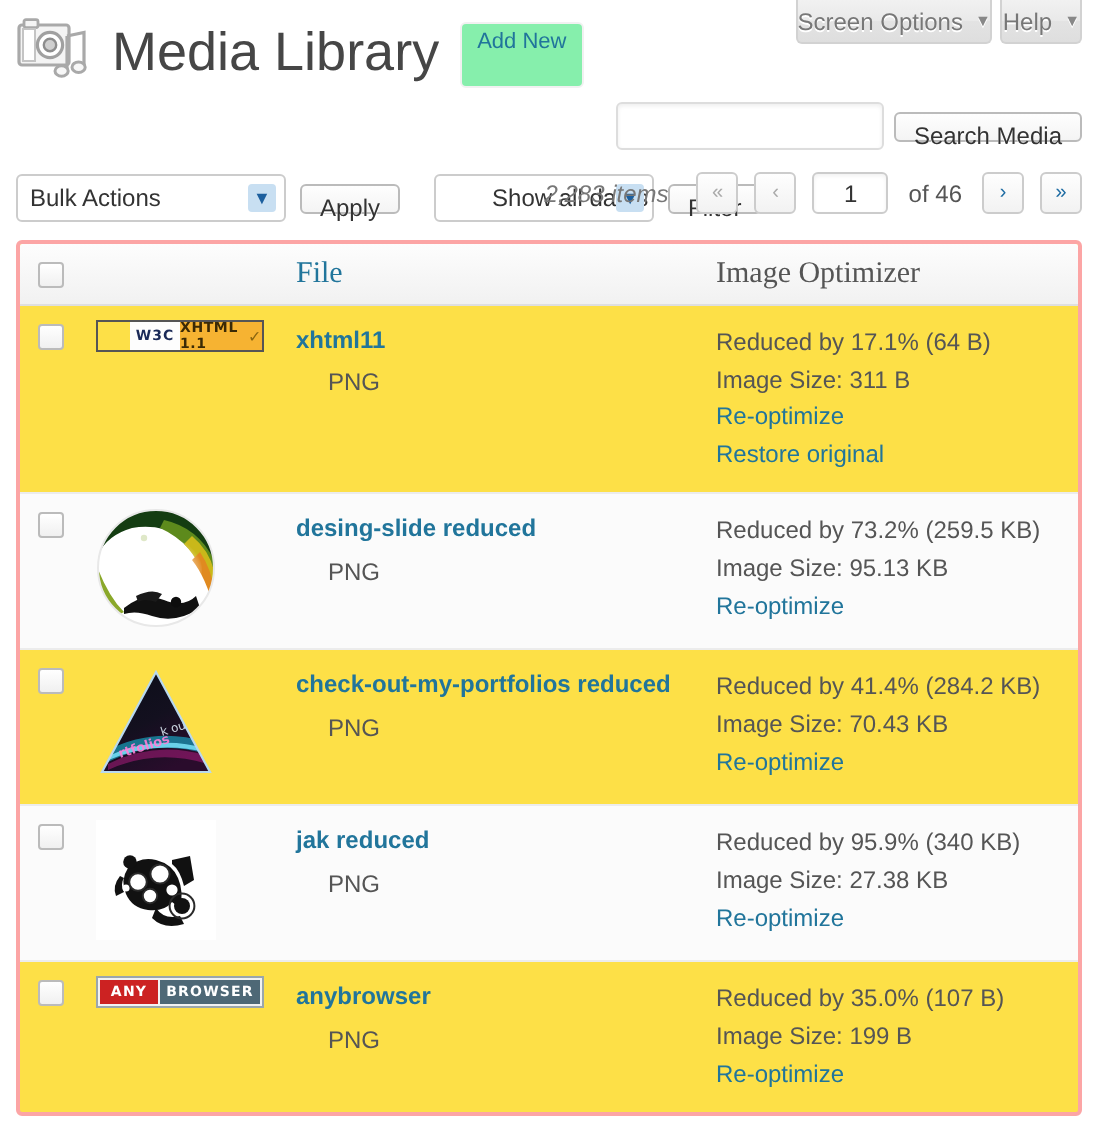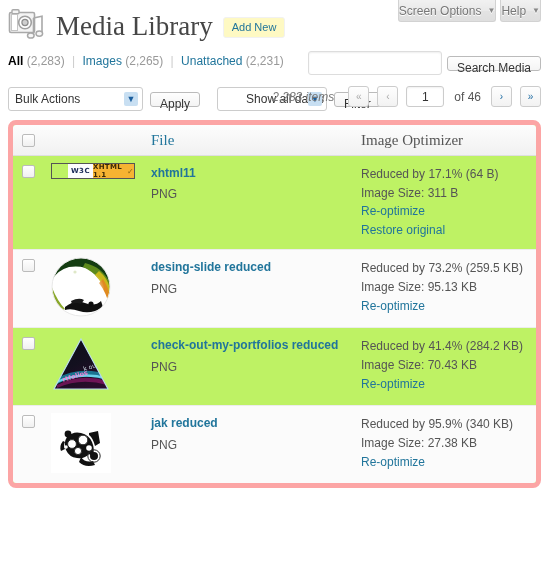--- a/index.html
+++ b/index.html
@@ -32,30 +32,30 @@
   }
   .meta-btn .caret { font-size: 8px; color: #888; }
 
   
   .title-row {
     display: flex; align-items: center; gap: 10px;
     padding-top: 9px;
   }
   .media-icon { width: 38px; height: 36px; flex: none; }
   .page-title {
-    font-family: Liberation Serif, serif;
+    font-family: Liberation Sans, sans-serif;
     font-size: 27px; font-weight: normal; color: #464646;
     line-height: 1.1; white-space: nowrap;
   }
   .add-new {
     font-size: 11px; color: #21759b;
-    background: #fef9c3;
+    background: #86efac;
     border: 1px solid #f1f1f1;
     border-radius: 3px;
-    padding: 3px 8px 4px;
+    padding: 3px 8px 16px;
     text-decoration: none;
     cursor: pointer;
     white-space: nowrap;
     text-align: center;
   }
 
   
   .filters-row {
     position: relative;
     margin-top: 9px; height: 22px;
@@ -146,23 +146,23 @@
     text-align: center; font-size: 12px;
     font-family: "Liberation Sans", sans-serif;
     color: #333; background: #fff;
     box-shadow: inset 0 1px 2px rgba(0,0,0,.06);
   }
   .pg-total { color: #555; margin: 0 2px; white-space: nowrap; }
 
   
   .wp-table {
     width: 100%; margin-top: 8px;
-    border: 5px solid #fca5a5; border-radius: 8px;
+    border: 2px solid #fca5a5; border-radius: 3px;
     border-collapse: separate; border-spacing: 0;
-    background: #bef264;
+    background: #fde047;
     overflow: hidden;
   }
   .wp-table thead th {
     background: linear-gradient(to bottom, #fdfdfd 0%, #f1f1f1 100%);
     border-bottom: 1px solid #dfdfdf;
     height: 31px;
     padding: 0 8px;
     text-align: left;
     font-weight: normal;
     font-family: "Liberation Serif", serif;
@@ -195,21 +195,21 @@
     border-radius: 2px;
     display: block;
     cursor: pointer;
   }
   .thumb-cell { padding-top: 7px !important; }
   .file-name {
     color: #21759b; font-weight: bold; font-size: 12px;
     text-decoration: none; cursor: pointer;
     display: block; line-height: 1.35;
   }
-  .file-type { color: #555; margin-top: 5px; line-height: 1.4; }
+  .file-type { color: #555; margin-top: 5px; line-height: 1.4; margin-left: 16px; }
   .opt-line { line-height: 1.55; color: #555; }
   .opt-link {
     color: #21759b; text-decoration: none; cursor: pointer;
     display: block; line-height: 1.55;
   }
 
   
   .thumb60 { width: 60px; height: 60px; display: block; }
   .badge-xhtml {
     width: 84px; height: 16px;
@@ -278,30 +278,20 @@
       <path d="M25.5 9 L34 7.2 L34 24" fill="none" stroke="#a9a9a9" stroke-width="1.6"></path>
       <path d="M25.5 9 L25.5 26" fill="none" stroke="#a9a9a9" stroke-width="1.6"></path>
       <ellipse cx="22.8" cy="26.5" rx="3.3" ry="2.6" fill="#f7f7f7" stroke="#a9a9a9" stroke-width="1.5"></ellipse>
       <ellipse cx="31.3" cy="24.6" rx="3.3" ry="2.6" fill="#f7f7f7" stroke="#a9a9a9" stroke-width="1.5"></ellipse>
     </svg>
     <div class="page-title">Media Library</div>
     <span class="add-new">Add New</span>
   </div>
 
   <div class="filters-row">
-    <div class="subsubsub">
-      <a class="current">All</a>
-      <span class="count">(2,283)</span>
-      <span class="sep">|</span>
-      <a>Images</a>
-      <span class="count">(2,265)</span>
-      <span class="sep">|</span>
-      <a>Unattached</a>
-      <span class="count">(2,231)</span>
-    </div>
 
     <div class="search-box">
       <input class="search-input" type="text" placeholder="" style="">
       <button class="btn-secondary">Search Media</button>
     </div>
   </div>
 
   <div class="tablenav">
     <div class="select-wrap">
       <div class="fake-select w1">
@@ -488,16 +478,36 @@
           <a class="file-name">jak reduced</a>
           <div class="file-type">PNG</div>
         </td>
         <td>
           <div class="opt-line">Reduced by 95.9% (340 KB)</div>
           <div class="opt-line">Image Size: 27.38 KB</div>
           <a class="opt-link">Re-optimize</a>
         </td>
       </tr>
 
+      <tr>
+        <td class="col-cb">
+          <span class="cb"></span>
+        </td>
+        <td class="thumb-cell">
+          <div class="badge-anyb">
+            <span class="any">ANY</span>
+            <span class="brw">BROWSER</span>
+          </div>
+        </td>
+        <td>
+          <a class="file-name">anybrowser</a>
+          <div class="file-type">PNG</div>
+        </td>
+        <td>
+          <div class="opt-line">Reduced by 35.0% (107 B)</div>
+          <div class="opt-line">Image Size: 199 B</div>
+          <a class="opt-link">Re-optimize</a>
+        </td>
+      </tr>
 
     </tbody>
   </table>
 </div>
 
 </body></html>

